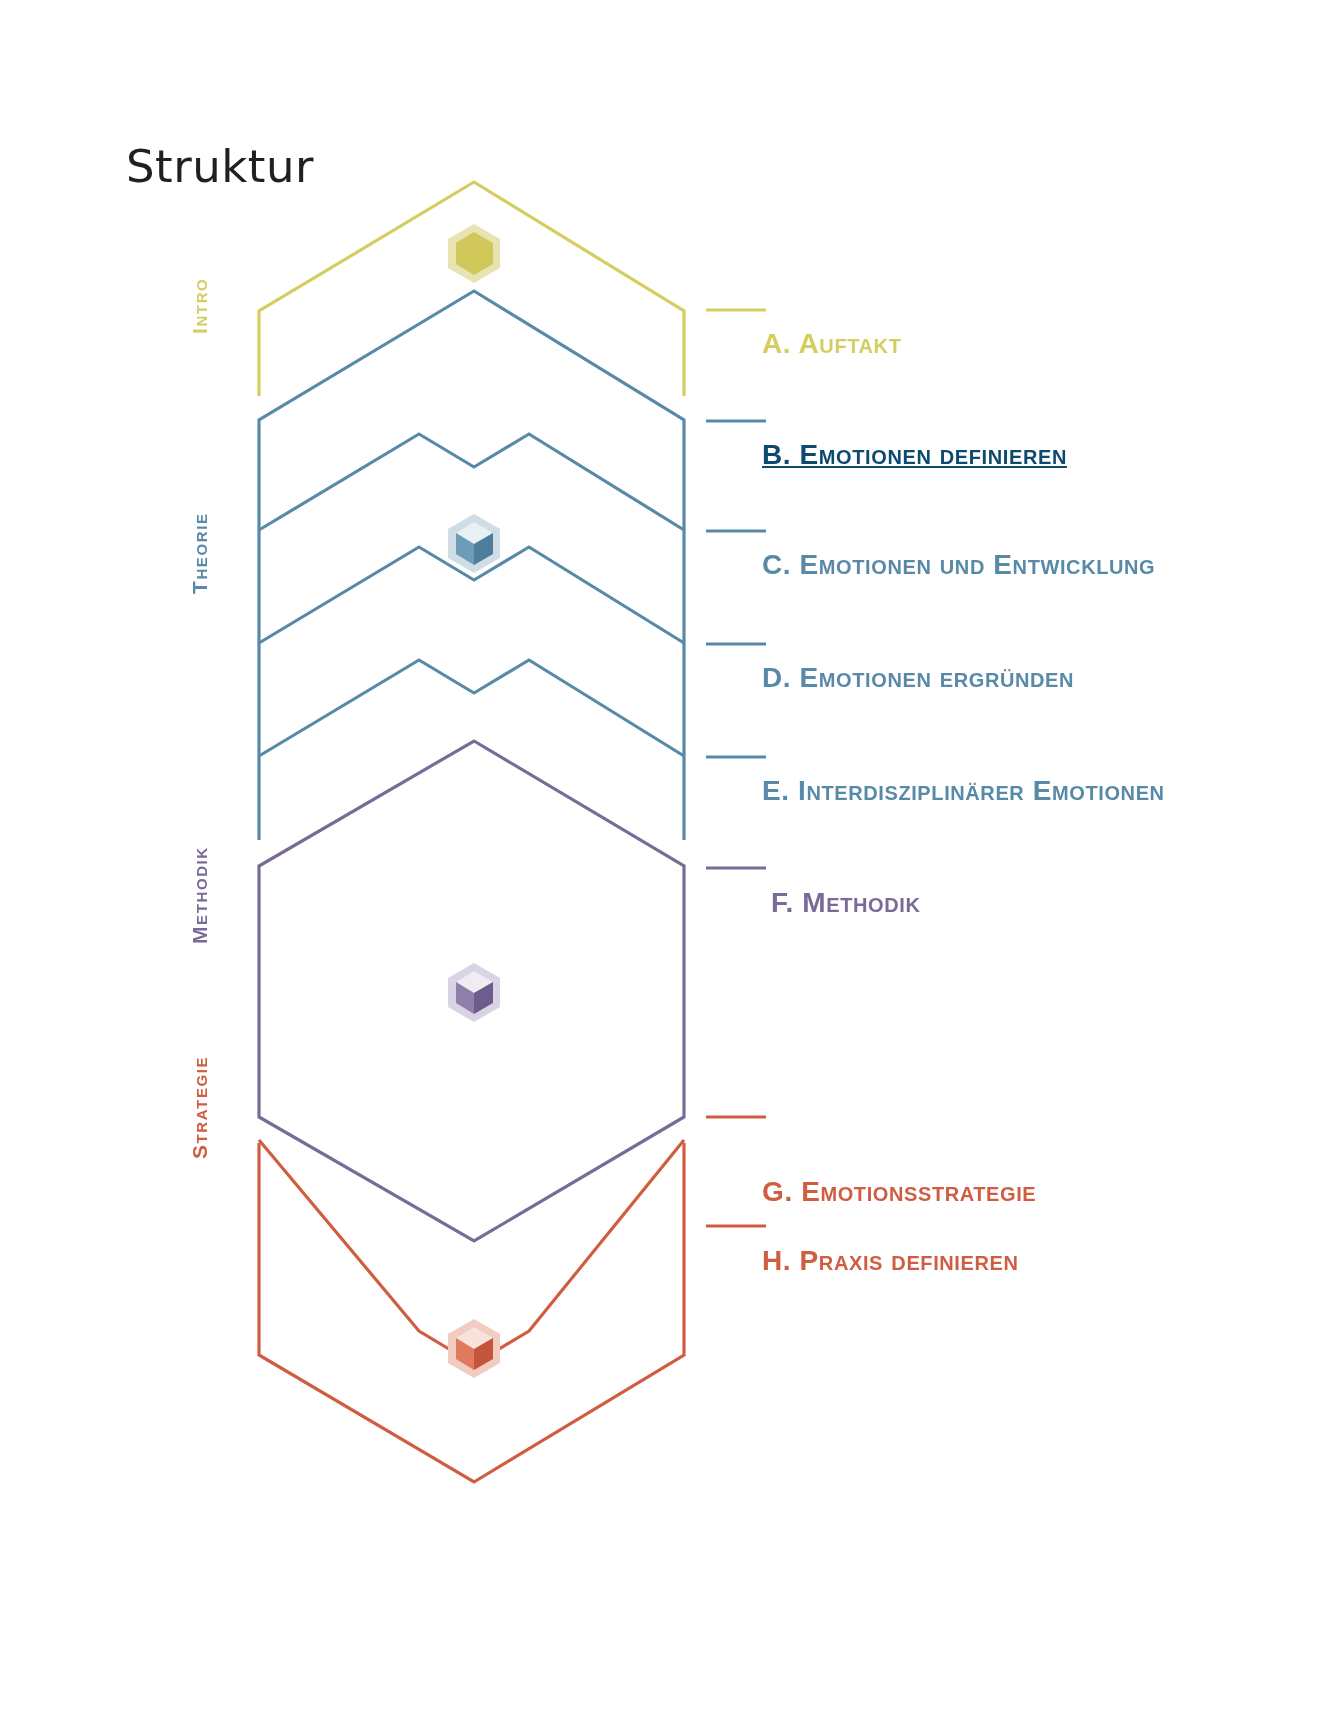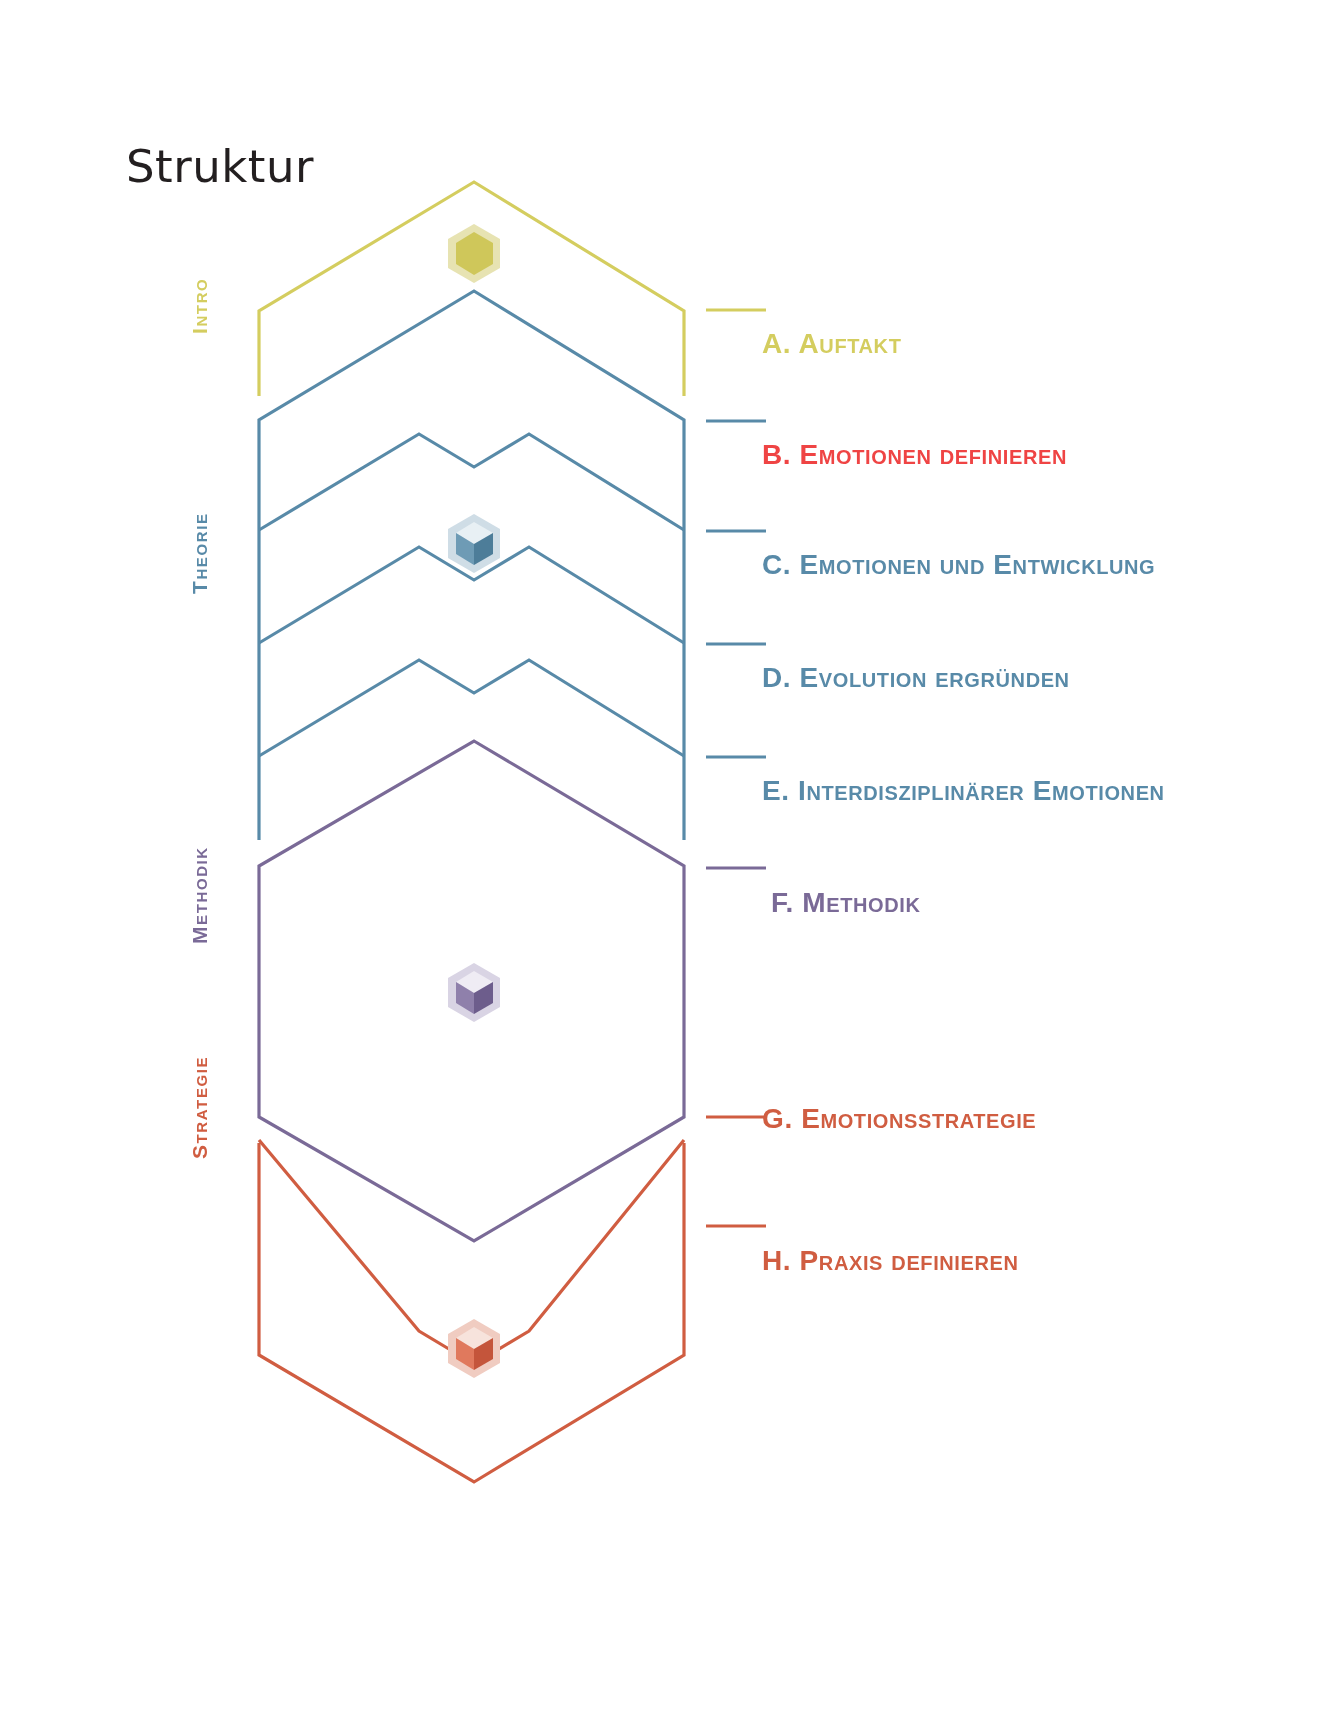--- a/index.html
+++ b/index.html
@@ -86,26 +86,26 @@
         <line x1="706" x2="766" y1="757" y2="757" stroke="#588aa8" stroke-width="3"></line>
         <line x1="706" x2="766" y1="868" y2="868" stroke="#7a6a97" stroke-width="3"></line>
         <line x1="706" x2="766" y1="1117" y2="1117" stroke="#d05d41" stroke-width="3"></line>
         <line x1="706" x2="766" y1="1226" y2="1226" stroke="#d05d41" stroke-width="3"></line>
       </g>
 
   </svg>
 
   <div id="item-labels">
       <div class="item-label" style="left: 746px; top: 328px; color: rgb(212, 205, 95);">A. Auftakt</div>
-      <div class="item-label" style="left: 746px; top: 439px; color: #ef4444;">B. Emotionen definieren</div>
+      <div class="item-label" style="left: 746px; top: 439px; color: #0c4a6e; text-decoration: underline;">B. Emotionen definieren</div>
       <div class="item-label" style="left: 746px; top: 549px; color: rgb(88, 138, 168);">C. Emotionen und Entwicklung</div>
-      <div class="item-label" style="left: 746px; top: 662px; color: rgb(88, 138, 168);">D. Evolution ergründen</div>
+      <div class="item-label" style="left: 746px; top: 662px; color: rgb(88, 138, 168);">D. Emotionen ergründen</div>
       <div class="item-label" style="left: 746px; top: 775px; color: rgb(88, 138, 168);">E. Interdisziplinärer Emotionen</div>
       <div class="item-label" style="left: 755px; top: 887px; color: rgb(122, 106, 151);">F. Methodik</div>
-      <div class="item-label" style="left: 746px; top: 1103px; color: rgb(208, 93, 65);">G. Emotionsstrategie</div>
+      <div class="item-label" style="left: 746px; top: 1176px; color: rgb(208, 93, 65);">G. Emotionsstrategie</div>
       <div class="item-label" style="left: 746px; top: 1245px; color: rgb(208, 93, 65);">H. Praxis definieren</div>
     </div>
 
   <div id="section-labels">
       <div class="side-label" style="left: 212px; top: 310px; color: rgb(212, 205, 95); transform: rotate(-90deg);">Intro</div>
       <div class="side-label" style="left: 212px; top: 570px; color: rgb(88, 138, 168); transform: rotate(-90deg);">Theorie</div>
       <div class="side-label" style="left: 212px; top: 920px; color: rgb(122, 106, 151); transform: rotate(-90deg);">Methodik</div>
       <div class="side-label" style="left: 212px; top: 1135px; color: rgb(208, 93, 65); transform: rotate(-90deg);">Strategie</div>
     </div>
 

